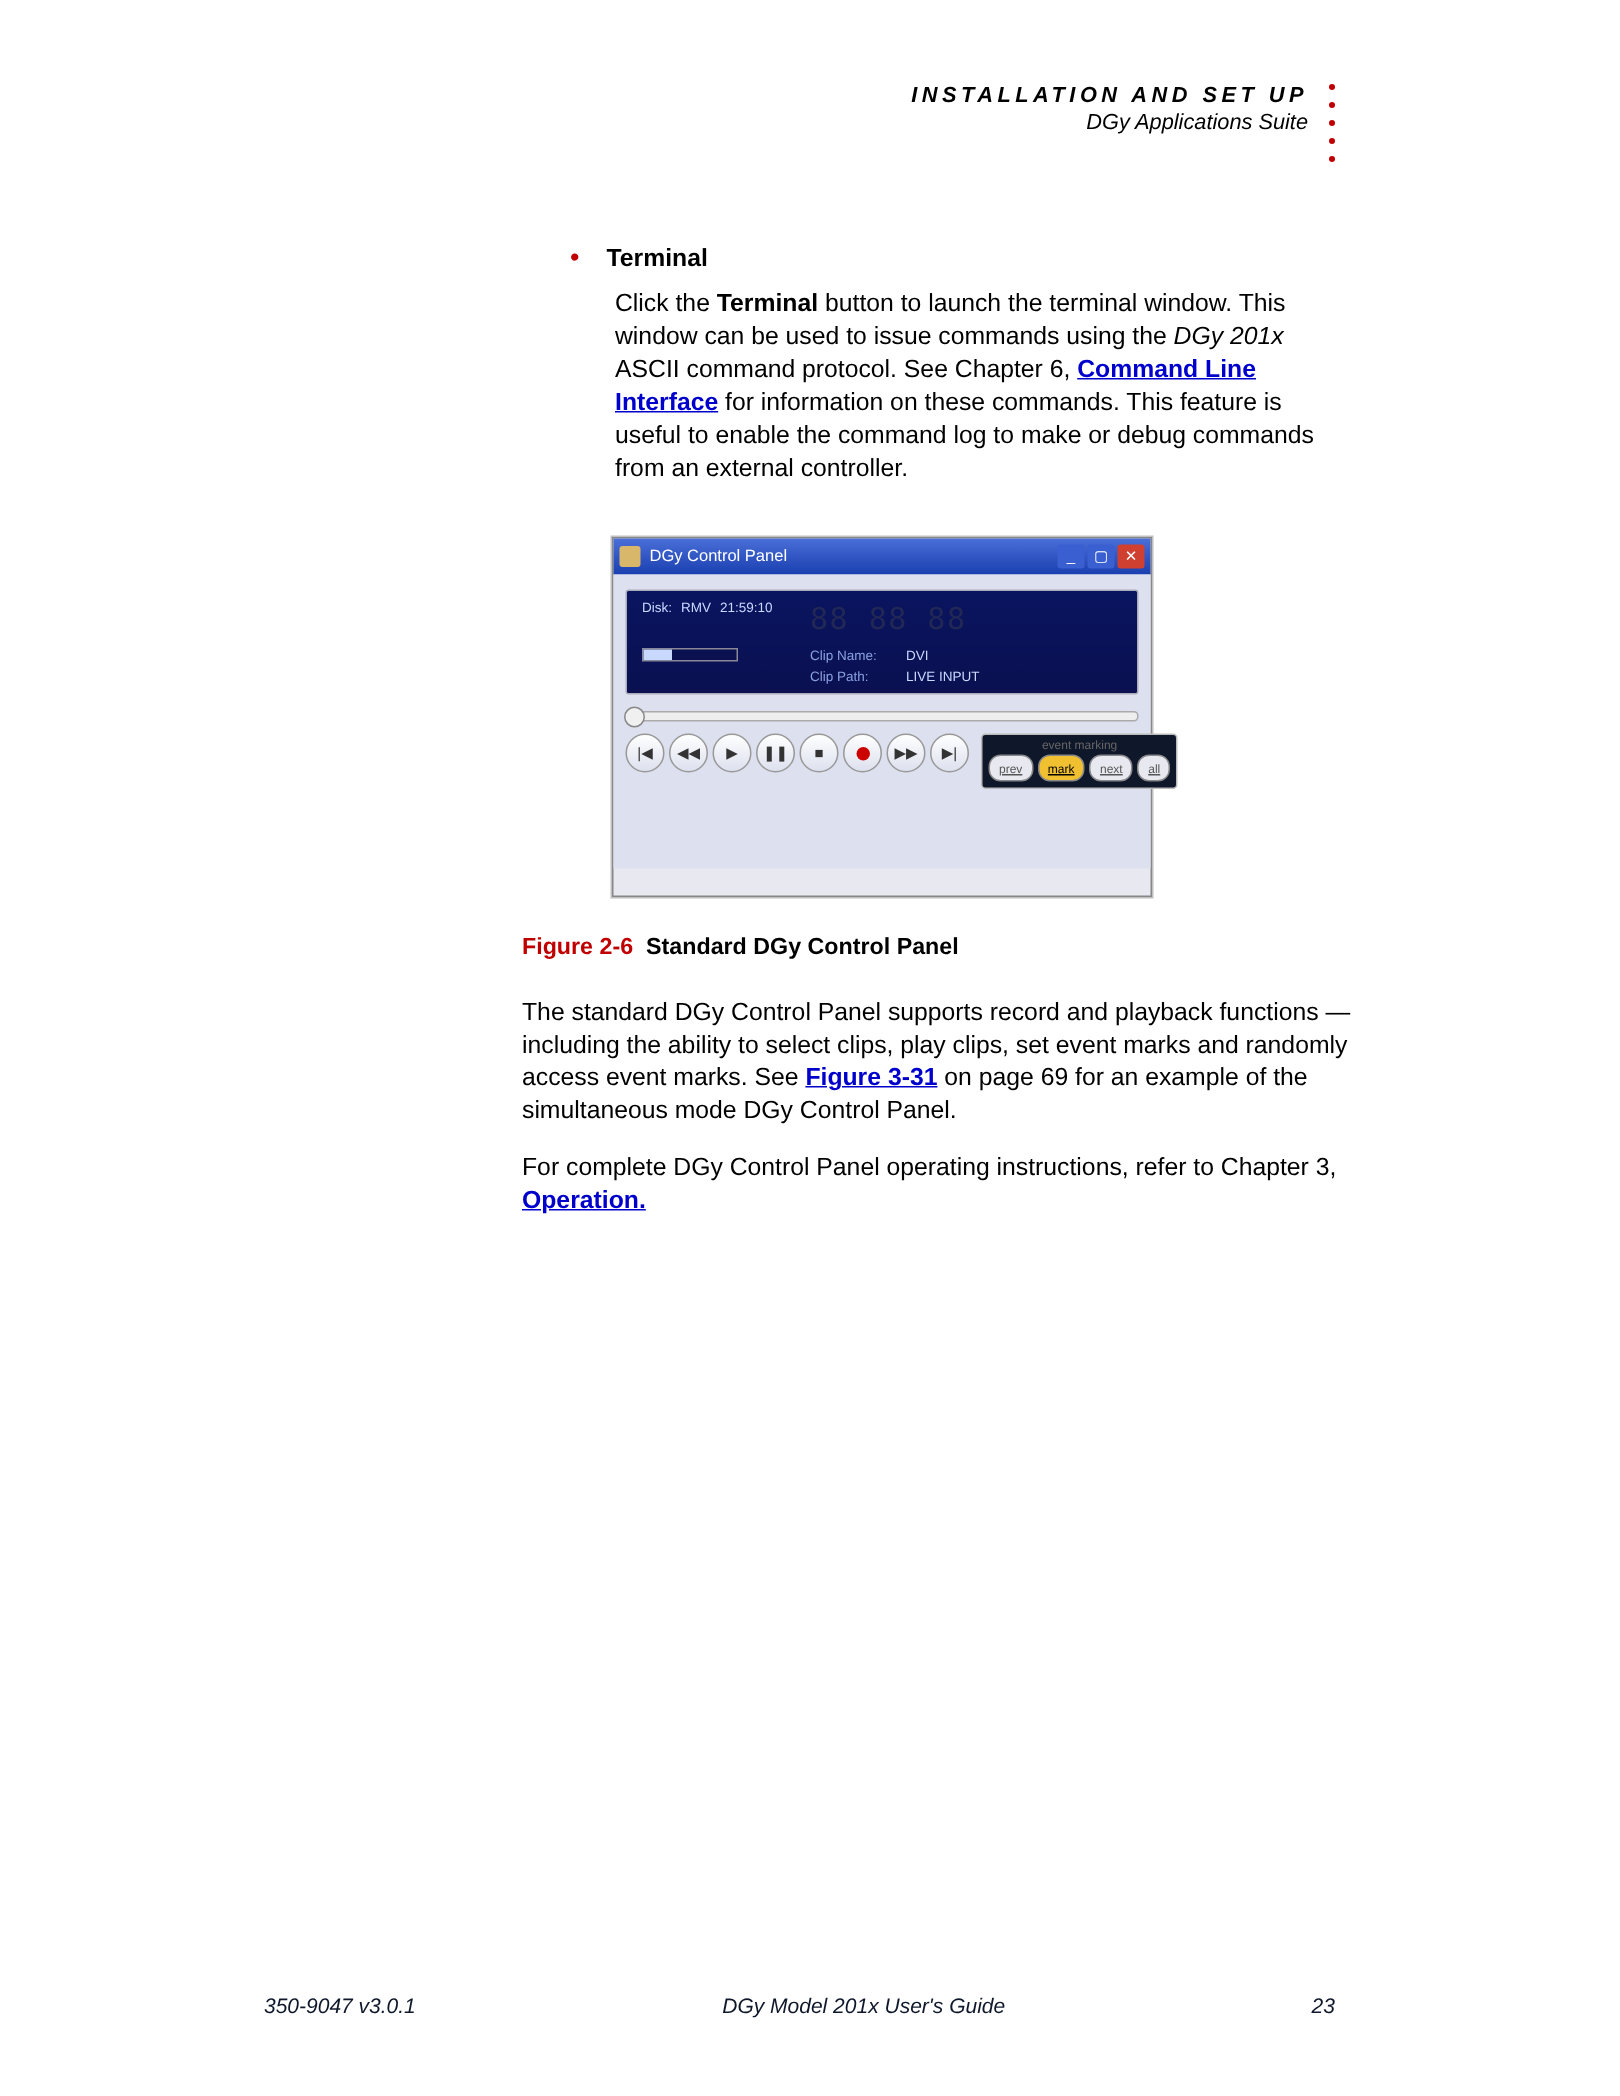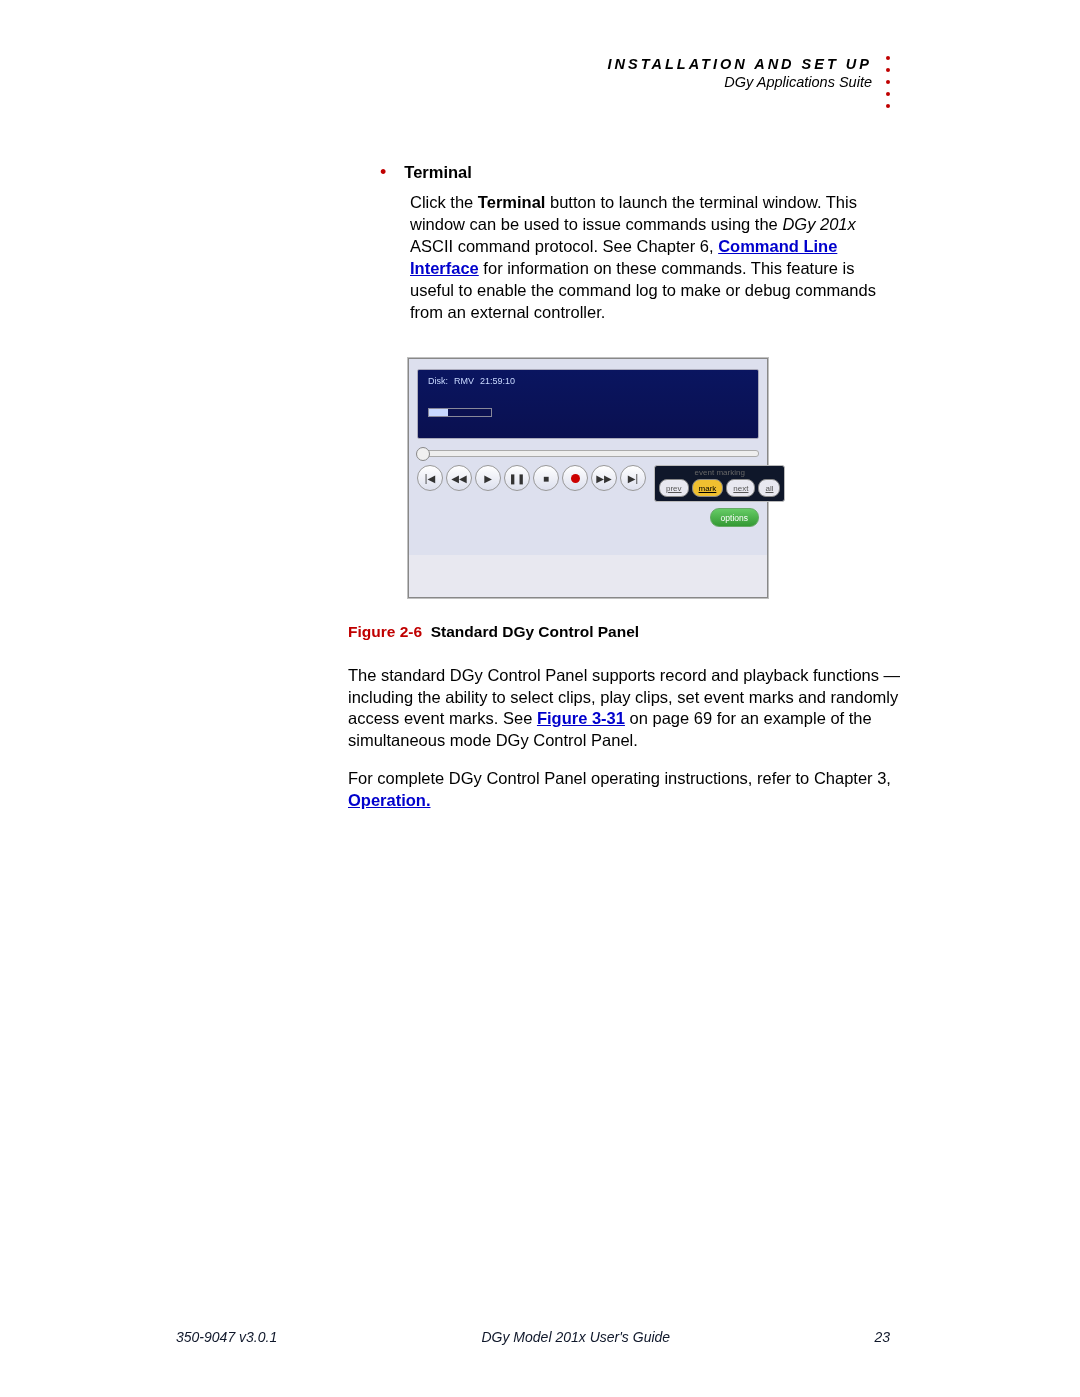--- a/index.html
+++ b/index.html
@@ -236,30 +236,50 @@
   <div class="bullet-row">
     <span class="bullet">•</span>
     <span class="bold">Terminal</span>
   </div>
   <div class="para-indent">
     <span>Click the </span><span class="bold">Terminal</span><span> button to launch the terminal window. This window can be used to issue commands using the </span><span class="italic">DGy 201x</span><span> ASCII command protocol. See Chapter 6, </span><span class="link">Command Line Interface</span><span> for information on these commands. This feature is useful to enable the command log to make or debug commands from an external controller.</span>
   </div>
 </div>
 
 <div class="figure">
+  <div class="titlebar">
+    <div class="title-icon"></div>
+    <div class="titlebar-title">DGy Control Panel</div>
+    <div class="win-btns">
+      <div class="win-btn win-min">_</div>
+      <div class="win-btn win-max">▢</div>
+      <div class="win-btn win-close">✕</div>
+    </div>
+  </div>
   <div class="cp-body">
     <div class="display-panel">
       <div class="disp-left">
         <div class="disk-row">
           <span>Disk:</span>
           <span>RMV</span>
           <span>21:59:10</span>
         </div>
         <div class="disk-bar">
             <div class="disk-bar-fill"></div>
+          </div>
+      </div>
+      <div class="disp-right">
+        <div class="timecode">88 88 88</div>
+        <div class="info-row">
+            <span class="info-label">Clip Name:</span>
+            <span>DVI</span>
+          </div>
+        <div class="info-row">
+            <span class="info-label">Clip Path:</span>
+            <span>LIVE INPUT</span>
           </div>
       </div>
     </div>
     <div class="slider-row">
       <div class="slider-track">
           <div class="slider-thumb"></div>
         </div>
     </div>
     <div class="controls-row">
       <div class="transport">
@@ -277,23 +297,20 @@
       <div class="event-box">
         <div class="event-label">event marking</div>
         <div class="event-btns">
           <div class="pill prev">prev</div>
           <div class="pill mark">mark</div>
           <div class="pill next">next</div>
           <div class="pill all">all</div>
         </div>
       </div>
     </div>
-    <div class="options-row">
-      <div class="options-btn">options</div>
-    </div>
   </div>
 </div>
 
 <div class="body-content">
   <div class="caption">
     <span class="fig-label">Figure 2-6</span>&nbsp;&nbsp;<span>Standard DGy Control Panel</span>
   </div>
   <div class="para">
     <span>The standard DGy Control Panel supports record and playback functions — including the ability to select clips, play clips, set event marks and randomly access event marks. See </span><span class="link">Figure 3-31</span><span> on page 69 for an example of the simultaneous mode DGy Control Panel.</span>
   </div>

